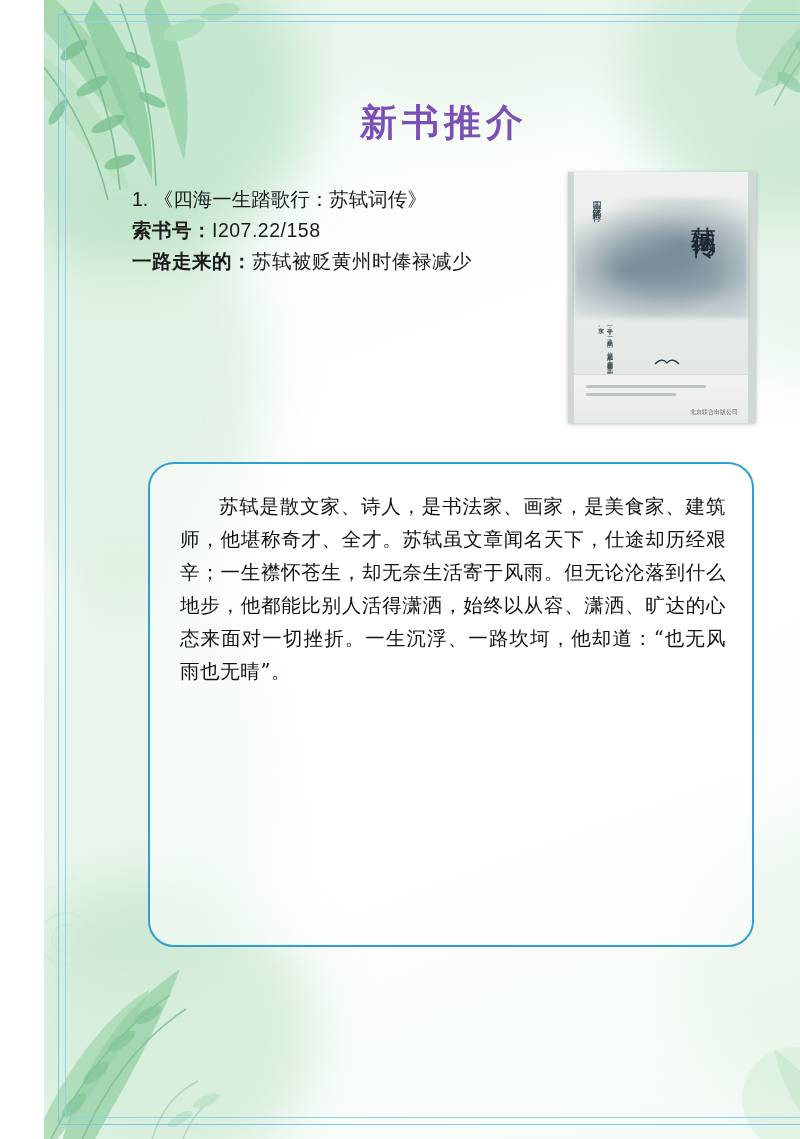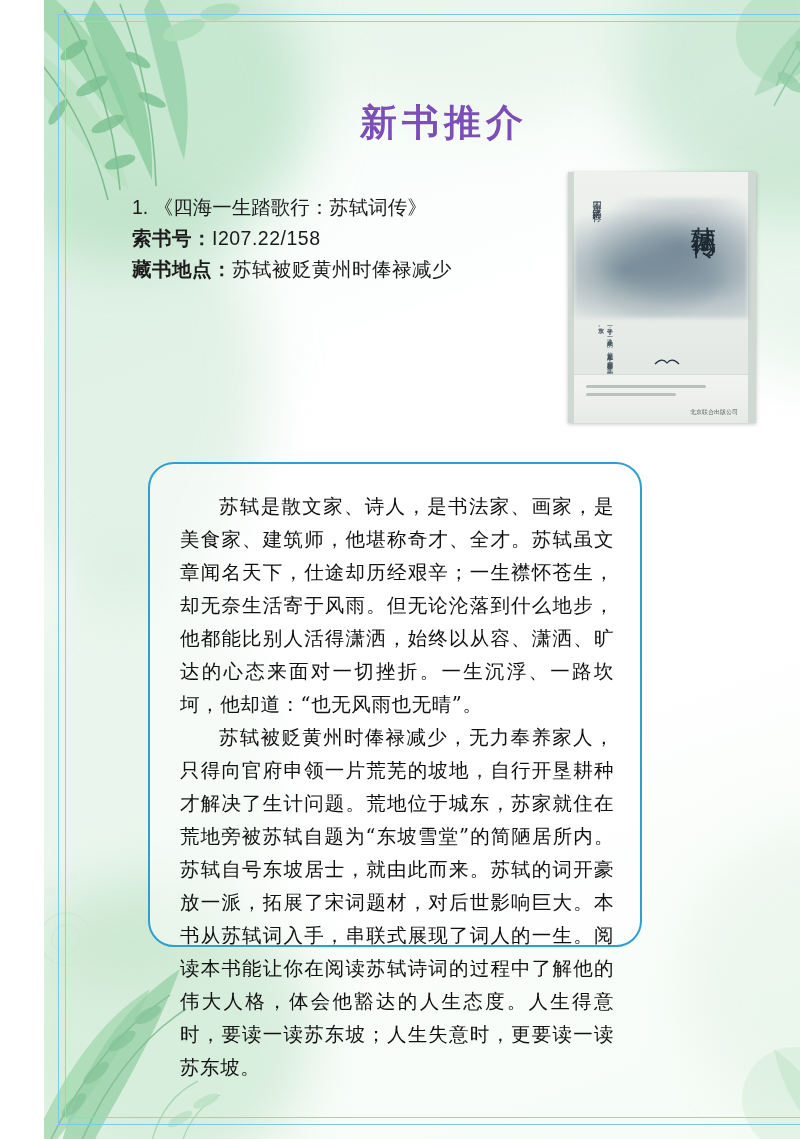--- a/index.html
+++ b/index.html
@@ -72,21 +72,21 @@
     letter-spacing: 5px;
     color: #7b4fb5;
     font-weight: 700;
     text-shadow: 0 1px 0 rgba(255,255,255,.8);
   }
 
   
   .entry {
     position: absolute;
     left: 88px;
-    top: 192px;
+    top: 184px;
     width: 400px;
     color: #1b1b1b;
   }
   .entry .line {
     font-size: 19.5px;
     line-height: 31px;
     font-family: "Liberation Sans", sans-serif;
     letter-spacing: .5px;
   }
   .entry .line .lbl { font-weight: 700; text-align: right; }
@@ -179,21 +179,21 @@
     bottom: 6px;
     font-size: 6px;
     color: #55605a;
   }
 
   
   .textbox {
     position: absolute;
     left: 104px;
     top: 462px;
-    width: 494px;
+    width: 606px;
     height: 485px;
     border: 2px solid #2f9fd0;
     border-radius: 26px;
     background: rgba(255,255,255,.55);
     box-sizing: border-box;
     padding: 26px 26px 24px 30px;
   }
   .para {
     font-family: "DejaVu Serif", serif;
     font-size: 19.5px;
@@ -313,21 +313,21 @@
 
   <div class="entry">
     <div class="line title-line">
       <span>1.</span>
       <span>《四海一生踏歌行：苏轼词传》</span>
     </div>
     <div class="line">
       <span class="lbl">索书号：</span><span>I207.22/158</span>
     </div>
     <div class="line">
-      <span class="lbl">藏书地点：</span><span>苏轼被贬黄州时俸禄减少</span>
+      <span class="lbl">一路走来的：</span><span>苏轼被贬黄州时俸禄减少</span>
     </div>
   </div>
 
   <div class="cover">
     <div class="cover-inner">
       <div class="cover-wash"></div>
       <div class="cover-sub">四海一生踏歌行</div>
       <div class="cover-title">苏轼词传</div>
       <div class="cover-line">一千年了，一路走来的，
 你还是那个“一蓑烟雨任平生”的苏东坡。</div>
@@ -337,16 +337,15 @@
       <div class="cover-bottom">
         <div class="barline" style="top:10px"></div>
         <div class="barline" style="top:18px; width:90px"></div>
         <div class="pub">北京联合出版公司</div>
       </div>
     </div>
   </div>
 
   <div class="textbox">
     <p class="para">苏轼是散文家、诗人，是书法家、画家，是美食家、建筑师，他堪称奇才、全才。苏轼虽文章闻名天下，仕途却历经艰辛；一生襟怀苍生，却无奈生活寄于风雨。但无论沦落到什么地步，他都能比别人活得潇洒，始终以从容、潇洒、旷达的心态来面对一切挫折。一生沉浮、一路坎坷，他却道：“也无风雨也无晴”。</p>
-    <p class="para">苏轼被贬黄州时俸禄减少，无力奉养家人，只得向官府申领一片荒芜的坡地，自行开垦耕种才解决了生计问题。荒地位于城东，苏家就住在荒地旁被苏轼自题为“东坡雪堂”的简陋居所内。苏轼自号东坡居士，就由此而来。苏轼的词开豪放一派，拓展了宋词题材，对后世影响巨大。本书从苏轼词入手，串联式展现了词人的一生。阅读本书能让你在阅读苏轼诗词的过程中了解他的伟大人格，体会他豁达的人生态度。人生得意时，要读一读苏东坡；人生失意时，更要读一读苏东坡。</p>
   </div>
 
 </div>
 
 </body></html>

